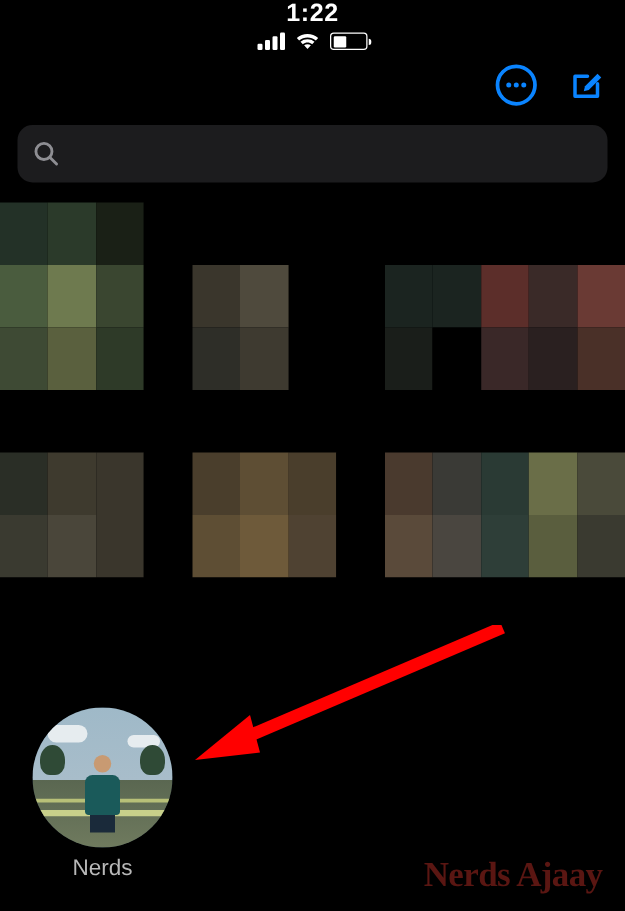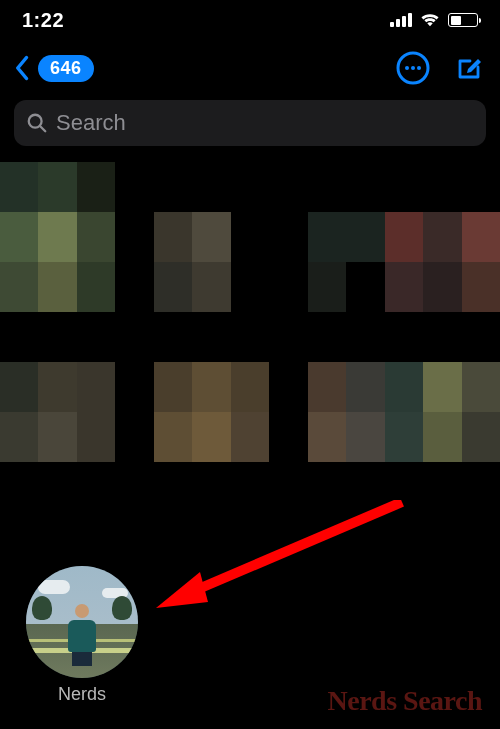--- a/index.html
+++ b/index.html
@@ -1,19 +1,19 @@
 <!DOCTYPE html>
 <html><head>
   <meta charset="utf-8">
   <style>
     * { margin: 0; padding: 0; box-sizing: border-box; }
     html, body { width: 500px; height: 729px; background: #000; font-family: -apple-system, "SF Pro Text", "Helvetica Neue", Arial, sans-serif; color: #fff; overflow: hidden; position: relative; }
     
     
-    .status-bar { height: 40px; display: flex; align-items: center; justify-content: space-between; padding: 0 22px; }
+    .status-bar { height: 40px; display: flex; align-items: center; justify-content: space-between; padding: 0 22px; flex-direction: column; }
     .status-time { font-size: 20px; font-weight: 600; letter-spacing: 0.5px; }
     .status-right { display: flex; align-items: center; gap: 8px; }
     .cell-bars { display: inline-flex; align-items: flex-end; gap: 2px; height: 14px; }
     .cell-bars span { display: inline-block; width: 4px; background: #fff; border-radius: 1px; }
     .cell-bars span:nth-child(1){height:5px} .cell-bars span:nth-child(2){height:8px} .cell-bars span:nth-child(3){height:11px} .cell-bars span:nth-child(4){height:14px}
     .wifi-ic { width:20px; height:14px; }
     .batt { width:30px; height:14px; border:1.5px solid #fff; border-radius:3px; position:relative; }
     .batt::after { content:""; position:absolute; right:-4px; top:4px; width:2.5px; height:5px; background:#fff; border-radius:0 2px 2px 0; }
     .batt-fill { position:absolute; left:1.5px; top:1.5px; bottom:1.5px; width:36%; background:#fff; border-radius:1px; }
     
@@ -80,26 +80,20 @@
     <svg class="wifi-ic" viewBox="0 0 24 18">
         <path d="M12 17 L8.5 13.2 C10.5 11.6 13.5 11.6 15.5 13.2 Z M4.8 9.4 C8.8 6 15.2 6 19.2 9.4 L16.8 12 C14 9.6 10 9.6 7.2 12 Z M1 5.6 C7 0.2 17 0.2 23 5.6 L20.6 8.2 C15.8 4 8.2 4 3.4 8.2 Z" fill="#fff"></path>
       </svg>
     <span class="batt">
         <span class="batt-fill"></span>
       </span>
   </div>
 </div>
 
 <div class="nav-bar">
-  <div class="nav-left">
-    <svg class="chev" viewBox="0 0 20 32">
-        <path d="M14 4 L4 16 L14 28"></path>
-      </svg>
-    <span class="badge">646</span>
-  </div>
   <div class="nav-right">
     <div class="circ-btn">
       <svg viewBox="0 0 34 34">
         <circle cx="17" cy="17" r="15" stroke="#0a84ff" stroke-width="3" fill="none"></circle>
         <circle cx="11" cy="17" r="2" fill="#0a84ff"></circle>
           <circle cx="17" cy="17" r="2" fill="#0a84ff"></circle>
           <circle cx="23" cy="17" r="2" fill="#0a84ff"></circle>
       </svg>
     </div>
     <div class="compose-btn circ-btn">
@@ -110,21 +104,20 @@
     </div>
   </div>
 </div>
 
 <div class="search-wrap">
   <div class="search-bar">
     <svg class="mag-ic" viewBox="0 0 24 24">
         <circle cx="10" cy="10" r="7" stroke="#8e8e93" stroke-width="2.5" fill="none"></circle>
         <line x1="15.5" y1="15.5" x2="21" y2="21" stroke="#8e8e93" stroke-width="2.5" stroke-linecap="round"></line>
       </svg>
-    <span class="search-ph">Search</span>
   </div>
 </div>
 
 <div class="pix-area" id="pix-area">
     <div class="pix-row">
       <div style="background: rgb(35, 49, 39);"></div>
       <div style="background: rgb(43, 58, 42);"></div>
       <div style="background: rgb(26, 32, 22);"></div>
       <div style="background: rgb(0, 0, 0);"></div>
       <div style="background: rgb(0, 0, 0);"></div>
@@ -246,13 +239,13 @@
       </div>
   </div>
   <div class="contact-name">Nerds</div>
 </div>
 
 <svg class="arrow" viewBox="0 0 260 120">
   <path d="M250 2 L30 96"></path>
   <polygon points="4,108 48,72 56,102"></polygon>
 </svg>
 
-<div class="wm">Nerds Search</div>
+<div class="wm">Nerds Ajaay</div>
 
 </body></html>

